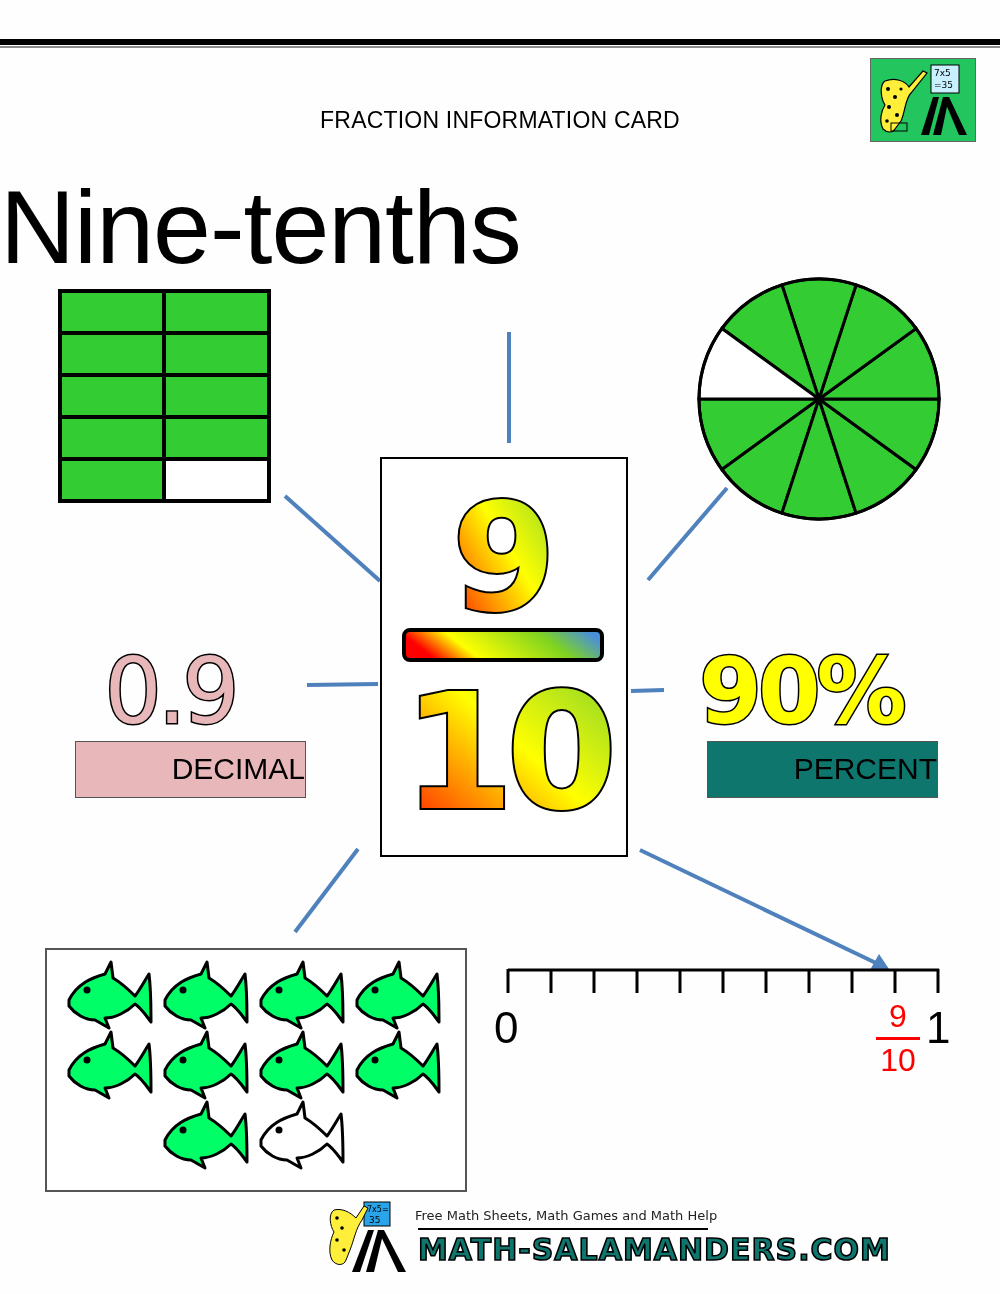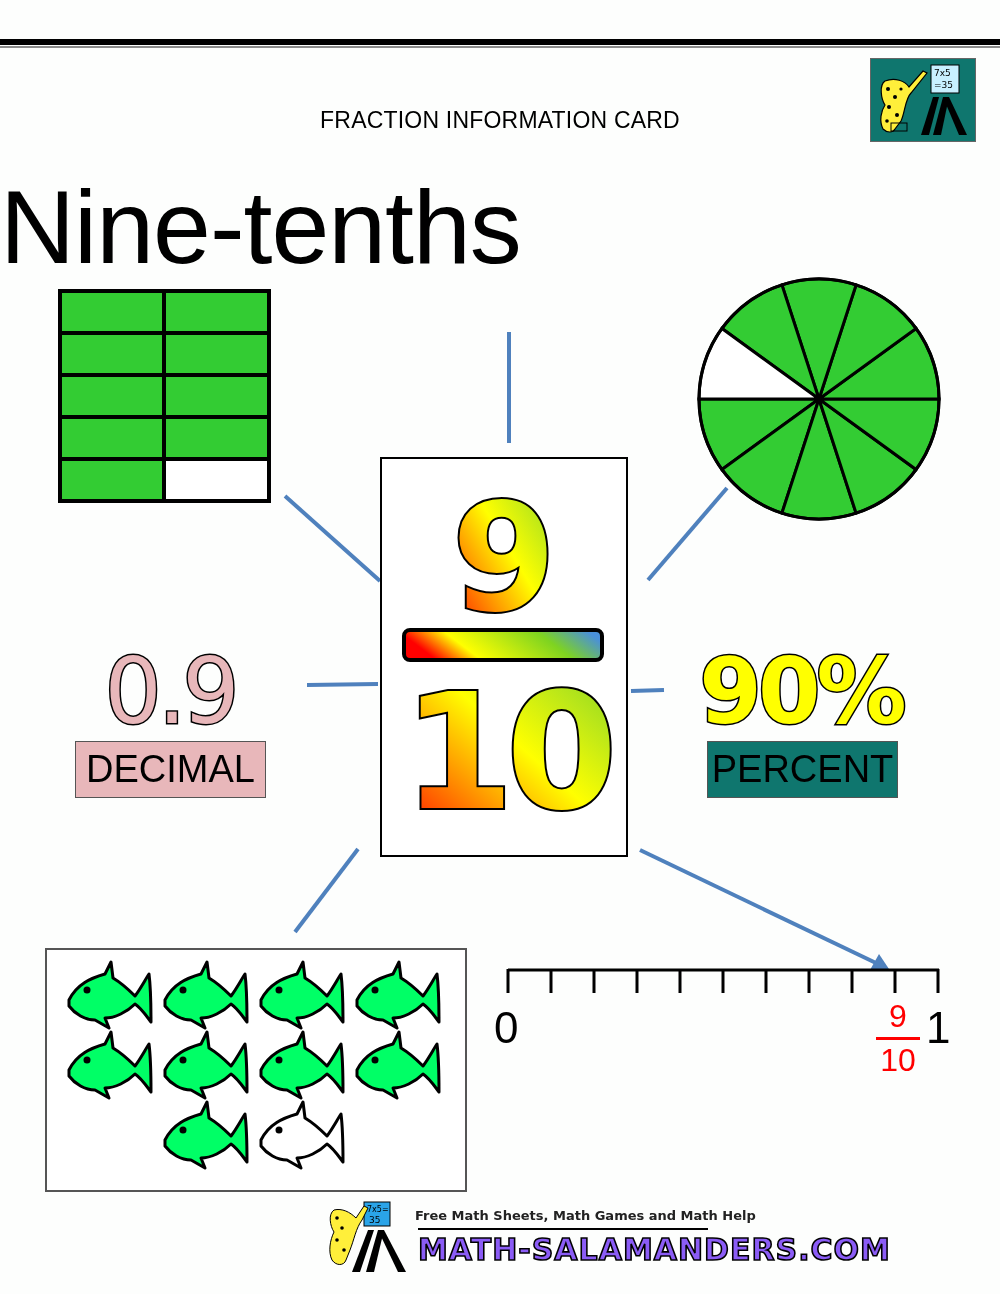--- a/index.html
+++ b/index.html
@@ -2,33 +2,33 @@
 <html><head>
 <meta charset="utf-8">
 <style>
   html, body { margin:0; padding:0; }
   body { width:1000px; height:1294px; background:#fdfefd; position:relative; overflow:hidden;
          font-family:"Liberation Sans", "DejaVu Sans", sans-serif; color:#000; }
   .abs { position:absolute; }
   .rule-thick { left:0; top:39px; width:1000px; height:6px; background:#000; }
   .rule-thin { left:0; top:46px; width:1000px; height:2px; background:#8a8a8a; }
   .subtitle { left:0; width:1000px; top:107px; text-align:center; font-size:23px; letter-spacing:0.2px; }
-  .logo-box { left:870px; top:58px; width:104px; height:82px; border:1px solid #666; background:#0f766e; }
+  .logo-box { left:870px; top:58px; width:104px; height:82px; border:1px solid #666; background:#22c55e; }
   .title { left:0; width:1000px; top:172px; text-align:left; font-size:104px; line-height:110px; letter-spacing:-1px; }
   .svg-layer { left:0; top:0; }
-  .label-box { font-size:38px; text-align:center; line-height:54px; border:1px solid #555; }
+  .label-box { font-size:30px; text-align:right; line-height:54px; border:1px solid #555;padding-left:40px; }
   .decimal-box { left:75px; top:741px; width:189px; height:55px; background:#e8b7ba; }
   .percent-box { left:707px; top:741px; width:189px; height:55px; background:#0f766e; }
   .fish-box { left:45px; top:948px; width:418px; height:240px; border:2px solid #555; background:#fff; }
   .tick-label { font-size:44px; }
   .frac-red { color:#ff0000; font-size:32px; text-align:center; width:52px; }
   .frac-red .bar { height:3px; background:#ff0000; margin:2px 4px; }
-  .footer-tag { left:415px; top:1208px; font-size:13px; font-weight:bold; color:#222; font-family:"DejaVu Sans", sans-serif; }
+  .footer-tag { left:415px; top:1208px; font-size:13px; font-weight:normal; color:#222; font-family:"DejaVu Sans", sans-serif; }
   .footer-brand { left:418px; top:1232px; font-size:30px; letter-spacing:1px; font-family:"DejaVu Sans", sans-serif;
-                  color:#8b5cf6; -webkit-text-stroke:1.6px #000; font-weight:bold; }
+                  color:#0f766e; -webkit-text-stroke:1.6px #000; font-weight:bold; }
 </style>
 </head>
 <body>
 
 <div class="abs rule-thick"></div>
 <div class="abs rule-thin"></div>
 
 <div class="abs subtitle">FRACTION INFORMATION CARD</div>
 
 <div class="abs logo-box">

